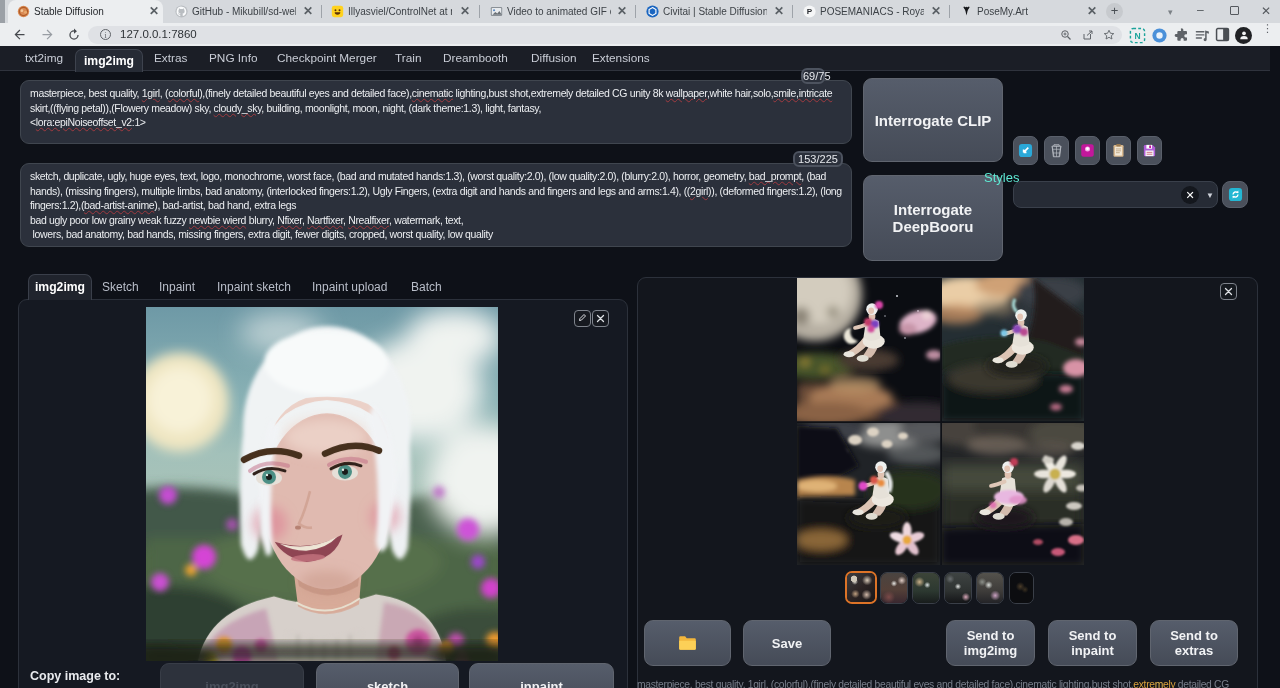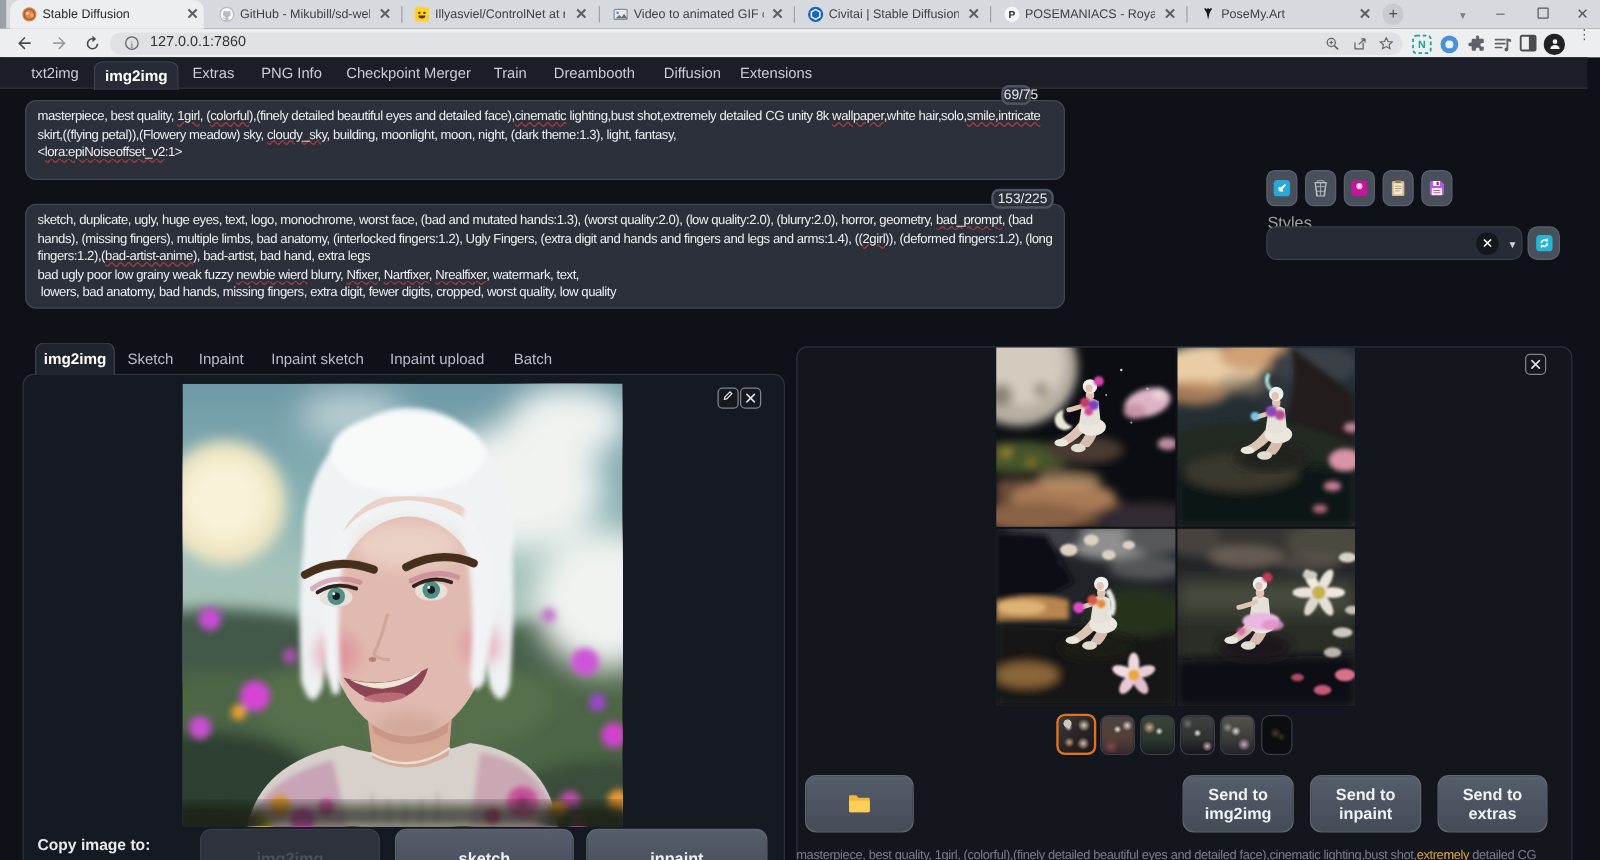--- a/index.html
+++ b/index.html
@@ -216,20 +216,22 @@
 
   <div class="ta" style="top:34px;width:832px;height:64px;"><span>masterpiece, best quality, <span class="sq">1girl</span>, (<span class="sq">colorful</span>),(finely detailed beautiful eyes and detailed face),<span class="sq">cinematic</span> lighting,bust shot,extremely detailed CG unity 8k <span class="sq">wallpaper</span>,white hair,solo,<span class="sq">smile,intricate</span> skirt,((flying petal)),(Flowery meadow) sky, <span class="sq">cloudy_sky</span>, building, moonlight, moon, night, (dark theme:1.3), light, fantasy,
 &lt;<span class="sq">lora:epiNoiseoffset_v2</span>:1&gt;</span></div>
   <div class="chip" style="left:801px;top:22px;width:24px;height:16px;line-height:13px;">69/75</div>
 
   <div class="ta" style="top:117px;width:832px;height:84px;"><span>sketch, duplicate, ugly, huge eyes, text, logo, monochrome, worst face, (bad and mutated hands:1.3), (worst quality:2.0), (low quality:2.0), (blurry:2.0), horror, geometry, <span class="sq">bad_prompt</span>, (bad hands), (missing fingers), multiple limbs, bad anatomy, (interlocked fingers:1.2), Ugly Fingers, (extra digit and hands and fingers and legs and arms:1.4), ((<span class="sq">2girl</span>)), (deformed fingers:1.2), (long fingers:1.2),(<span class="sq">bad-artist-anime</span>), bad-artist, bad hand, extra legs
 bad ugly poor low grainy weak fuzzy <span class="sq">newbie wierd</span> blurry, <span class="sq">Nfixer</span>, <span class="sq">Nartfixer</span>, <span class="sq">Nrealfixer</span>, watermark, text,
  lowers, bad anatomy, bad hands, missing fingers, extra digit, fewer digits, cropped, worst quality, low quality</span></div>
   <div class="chip" style="left:793px;top:105px;width:50px;height:16px;line-height:13px;">153/225</div>
 
+  <div class="gbtn" style="left:863px;top:32px;width:140px;height:84px;">Interrogate CLIP</div>
+  <div class="gbtn" style="left:863px;top:129px;width:140px;height:86px;">Interrogate<br>DeepBooru</div>
 
 
   <div class="minib" style="left:1013px;">
         <svg width="15" height="15" viewBox="0 0 24 24">
           <rect x="1.5" y="1.5" width="21" height="21" rx="5" fill="#2aa8d8"></rect>
           <path d="M16.5 7.5L9 15m0 0v-4.5M9 15h4.5" stroke="#fff" stroke-width="2.6" fill="none"></path>
         </svg>
       </div>
   <div class="minib" style="left:1044px;">
         <svg width="15" height="15" viewBox="0 0 24 24">
@@ -255,21 +257,21 @@
   <div class="minib" style="left:1137px;">
         <svg width="15" height="15" viewBox="0 0 24 24">
           <path d="M3 5a2 2 0 0 1 2-2h12l4 4v12a2 2 0 0 1-2 2H5a2 2 0 0 1-2-2z" fill="#b05fd8"></path>
           <rect x="7" y="3" width="9" height="6" fill="#fff"></rect>
           <rect x="11.5" y="4" width="3" height="4" fill="#c2179b"></rect>
           <rect x="5.5" y="12" width="13" height="9" fill="#f4f4f6"></rect>
           <path d="M7.5 15h9M7.5 18h9" stroke="#c95f74" stroke-width="1.3"></path>
         </svg>
       </div>
 
-  <div class="abs" style="left:1014px;top:124px;font-size:13px;color:#a3a3a3;">Styles</div>
+  <div class="abs" style="left:984px;top:124px;font-size:13px;color:#5eead4;">Styles</div>
   <div class="abs" style="left:1013px;top:135px;width:205px;height:27px;background:#262b35;border:1px solid #3a404b;border-radius:8px;">
      <div class="abs" style="left:167px;top:4px;width:18px;height:18px;border-radius:50%;background:#14171d;color:#fff;font-size:11px;text-align:center;line-height:18px;">✕</div>
      <div class="abs" style="left:192px;top:9px;color:#cdd1d8;font-size:8px;">▼</div>
   </div>
   <div class="abs" style="left:1222px;top:135px;width:26px;height:27px;background:#4a505b;border:1px solid #5a606b;border-radius:8px;">
      <svg class="abs" style="left:5px;top:5px;" width="15" height="15" viewBox="0 0 24 24">
           <rect x="1.5" y="1.5" width="21" height="21" rx="5" fill="#24b7d3"></rect>
           <path d="M8 12a4.5 4.5 0 0 1 8-2.5M16 12a4.5 4.5 0 0 1-8 2.5" fill="none" stroke="#fff" stroke-width="2.2"></path>
           <path d="M16.5 5.5v4h-4zM7.5 18.5v-4h4z" fill="#fff"></path>
         </svg>
@@ -654,20 +656,21 @@
   <div class="thumb" style="left:1009px;top:526px;width:25px;">
         <div id="th6" style="width:100%;height:100%;background:radial-gradient(circle 5px at 45% 45%, #4a3c28 0%, transparent 90%),radial-gradient(circle 4px at 65% 55%, #3a3020 0%, transparent 90%),#0c0d10;"></div>
       </div>
 
   <div class="sendbtn" style="left:644px;top:574px;width:87px;">
         <svg width="19" height="16" viewBox="0 0 24 20">
           <path d="M1.5 3a1.5 1.5 0 0 1 1.5-1.5h6l2 2.5h10A1.5 1.5 0 0 1 22.5 5.5V17a1.5 1.5 0 0 1-1.5 1.5H3A1.5 1.5 0 0 1 1.5 17z" fill="#f3b73c"></path>
           <path d="M1.5 7h21V17a1.5 1.5 0 0 1-1.5 1.5H3A1.5 1.5 0 0 1 1.5 17z" fill="#fcd057"></path>
         </svg>
       </div>
+  <div class="sendbtn" style="left:743px;top:574px;width:88px;">Save</div>
   <div class="sendbtn" style="left:946px;top:574px;width:89px;">Send to<br>img2img</div>
   <div class="sendbtn" style="left:1048px;top:574px;width:89px;">Send to<br>inpaint</div>
   <div class="sendbtn" style="left:1150px;top:574px;width:88px;">Send to<br>extras</div>
 
   <div class="abs" style="left:637px;top:633px;width:620px;height:9px;overflow:hidden;font-size:10.3px;letter-spacing:-0.3px;color:#787e8a;">masterpiece, best quality, 1girl, (colorful),(finely detailed beautiful eyes and detailed face),cinematic lighting,bust shot,<span style="color:#d8a03c;">extre</span><span style="color:#e8b84c;">m</span><span style="color:#d8a03c;">ely</span> detailed CG</div>
 </div>
 
 </div>
 
 </body></html>

